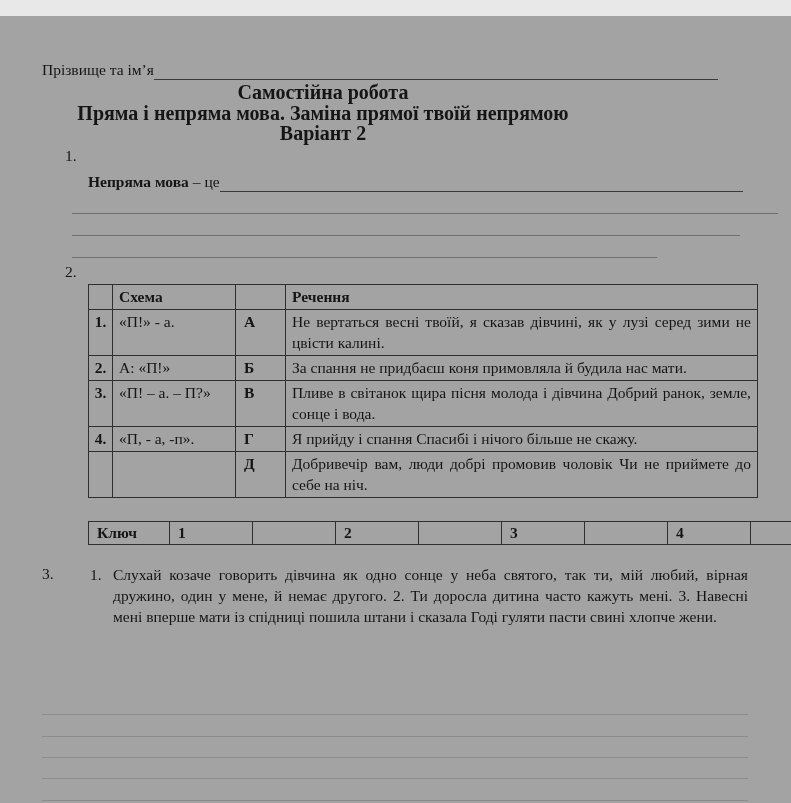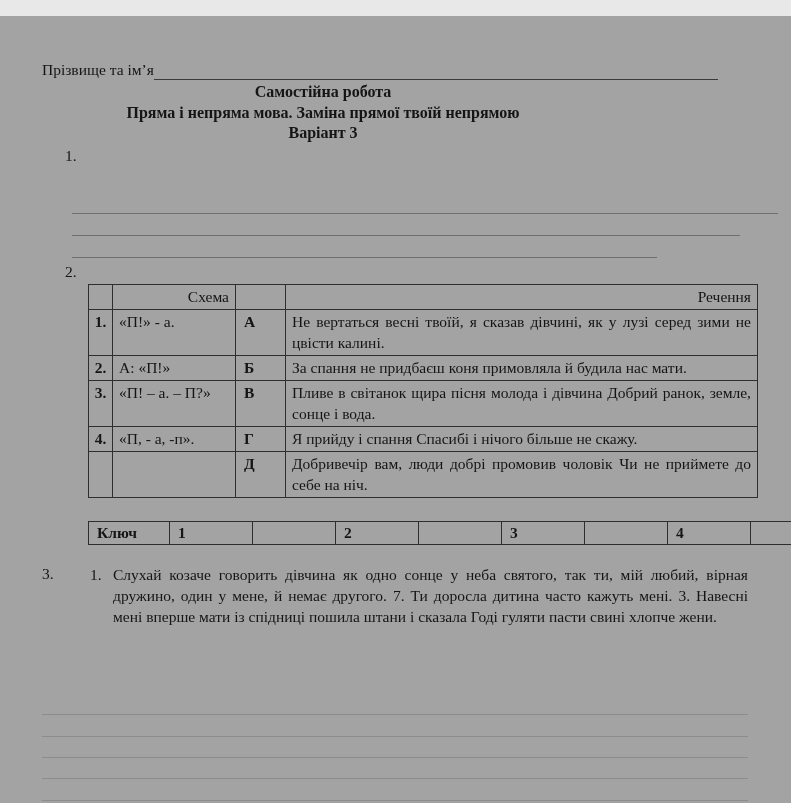--- a/index.html
+++ b/index.html
@@ -7,38 +7,38 @@
     position:relative;width:791px;height:803px;background:#a3a3a3;
     font-family:"Liberation Serif","DejaVu Serif",serif;color:#151515;
     font-size:15.5px;overflow:hidden;margin:16px auto;
   }
   .abs{position:absolute;}
   
   .name-row{top:44px;left:42px;width:676px;display:flex;align-items:flex-end;}
   .name-row .label{white-space:nowrap;line-height:20px;}
   .fill-line{flex:1;border-bottom:1.2px solid #3a3a3a;height:17px;}
   
-  .titles{top:66px;left:0;width:646px;text-align:center;font-weight:bold;font-size:16px;line-height:20.5px;}
+  .titles{top:66px;left:0;width:646px;text-align:center;font-weight:bold;font-size:20px;line-height:20.5px;}
   
   .numline{display:flex;align-items:flex-end;line-height:20px;}
   .numline .num{width:23px;flex:0 0 23px;}
   .task1-prompt{top:130px;left:65px;width:690px;}
   .term-row{top:156px;left:88px;width:655px;display:flex;align-items:flex-end;line-height:20px;}
   .term-row .term{font-weight:bold;white-space:nowrap;}
   .term-row .conn{white-space:nowrap;padding-left:4px;}
   
   .wline{height:0;border-bottom:1.3px solid #6f6f6f;}
   .wline.light{border-bottom-color:#8c8c8c;}
   .task2-prompt{top:246px;left:65px;width:690px;}
   
   .match-table{top:268px;left:88px;}
   table{border-collapse:collapse;}
   .match-table table{width:669px;table-layout:fixed;}
   td,th{border:1.4px solid #2e2e2e;vertical-align:top;font-size:15.5px;line-height:21px;padding:1px 6px 2px 6px;}
-  th{text-align:right;font-weight:normal;}
+  th{text-align:left;font-weight:bold;}
   .col-num{width:24px;}
   .col-schema{width:123px;}
   .col-letter{width:50px;}
   .col-sent{width:472px;}
   td.cnum{font-weight:bold;text-align:center;padding:1px 2px;}
   td.cletter{font-weight:bold;padding-left:8px;}
   td.csent{text-align:justify;}
   
   .key-table{top:505px;left:88px;}
   .key-table table{width:667px;table-layout:fixed;}
@@ -62,27 +62,32 @@
 <div class="page">
 
   <div class="abs name-row">
     <span class="label">Прізвище та ім’я</span>
     <span class="fill-line"></span>
   </div>
 
   <div class="abs titles">
     <div>Самостійна робота</div>
     <div>Пряма і непряма мова. Заміна прямої твоїй непрямою</div>
-    <div>Варіант 3</div>
+    <div>Варіант 2</div>
   </div>
 
   <div class="abs numline task1-prompt">
     <span class="num">1.</span>
   </div>
 
+  <div class="abs term-row">
+    <span class="term">Непряма мова</span>
+    <span class="conn">– це</span>
+    <span class="fill-line"></span>
+  </div>
 
   <div class="abs wline" style="top:197px;left:72px;width:706px;"></div>
   <div class="abs wline" style="top:219px;left:72px;width:668px;"></div>
   <div class="abs wline" style="top:241px;left:72px;width:585px;"></div>
 
   <div class="abs numline task2-prompt">
     <span class="num">2.</span>
   </div>
 
   <div class="abs match-table">
@@ -151,21 +156,21 @@
     </tbody>
       </table>
   </div>
 
   <div class="abs task3">
     <div class="numbered">
       <span class="num">3.</span>
     </div>
     <div class="numbered sub">
       <span class="num">1.</span>
-      <span>Слухай козаче говорить дівчина як одно сонце у неба святого, так ти, мій любий, вірная дружино, один у мене, й немає другого. 7. Ти доросла дитина часто кажуть мені. 3. Навесні мені вперше мати із спідниці пошила штани і сказала Годі гуляти пасти свині хлопче жени.</span>
+      <span>Слухай козаче говорить дівчина як одно сонце у неба святого, так ти, мій любий, вірная дружино, один у мене, й немає другого. 2. Ти доросла дитина часто кажуть мені. 3. Навесні мені вперше мати із спідниці пошила штани і сказала Годі гуляти пасти свині хлопче жени.</span>
     </div>
   </div>
 
   <div class="abs wline light bline" style="top:698px;"></div>
   <div class="abs wline light bline" style="top:720px;"></div>
   <div class="abs wline light bline" style="top:741px;"></div>
   <div class="abs wline light bline" style="top:762px;"></div>
   <div class="abs wline light bline" style="top:784px;"></div>
 
   <div class="abs dark-bar"></div>

